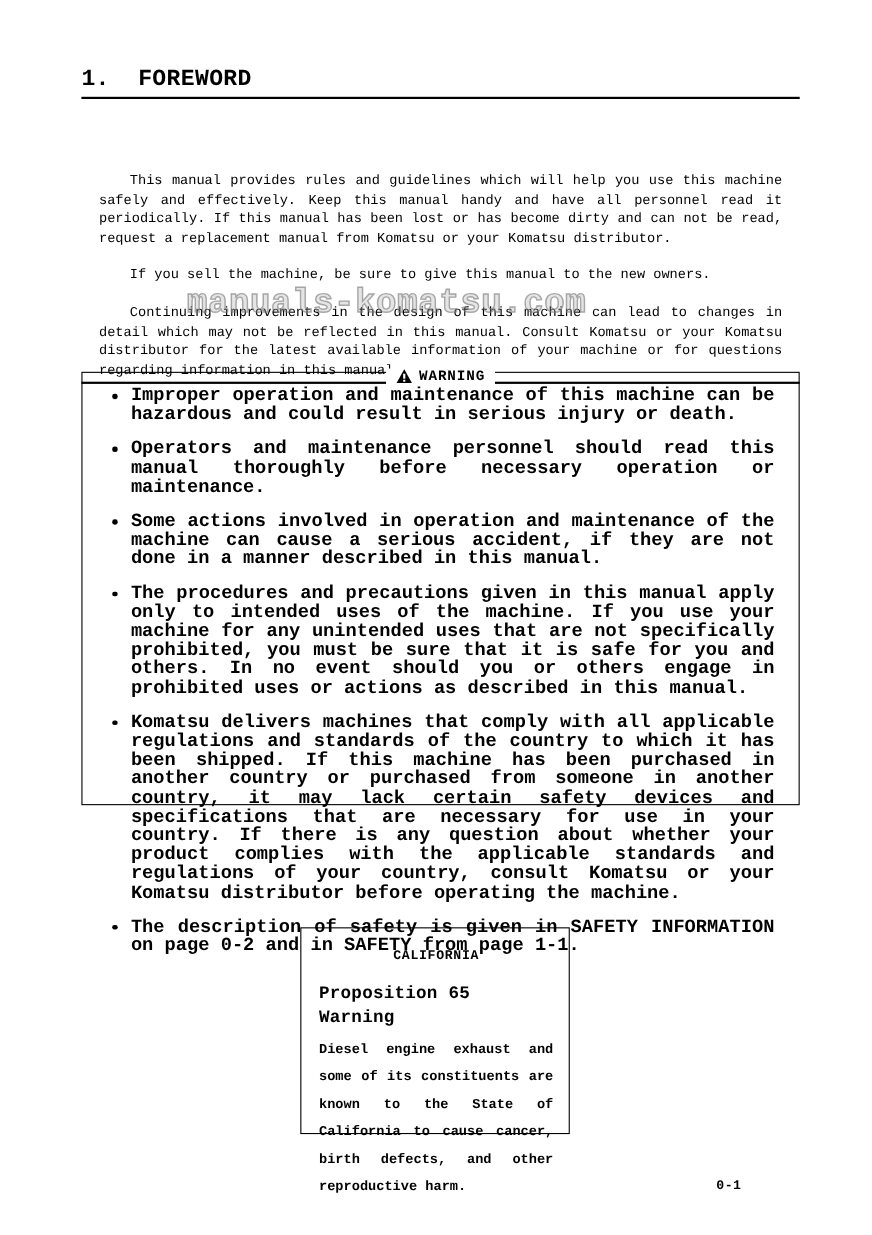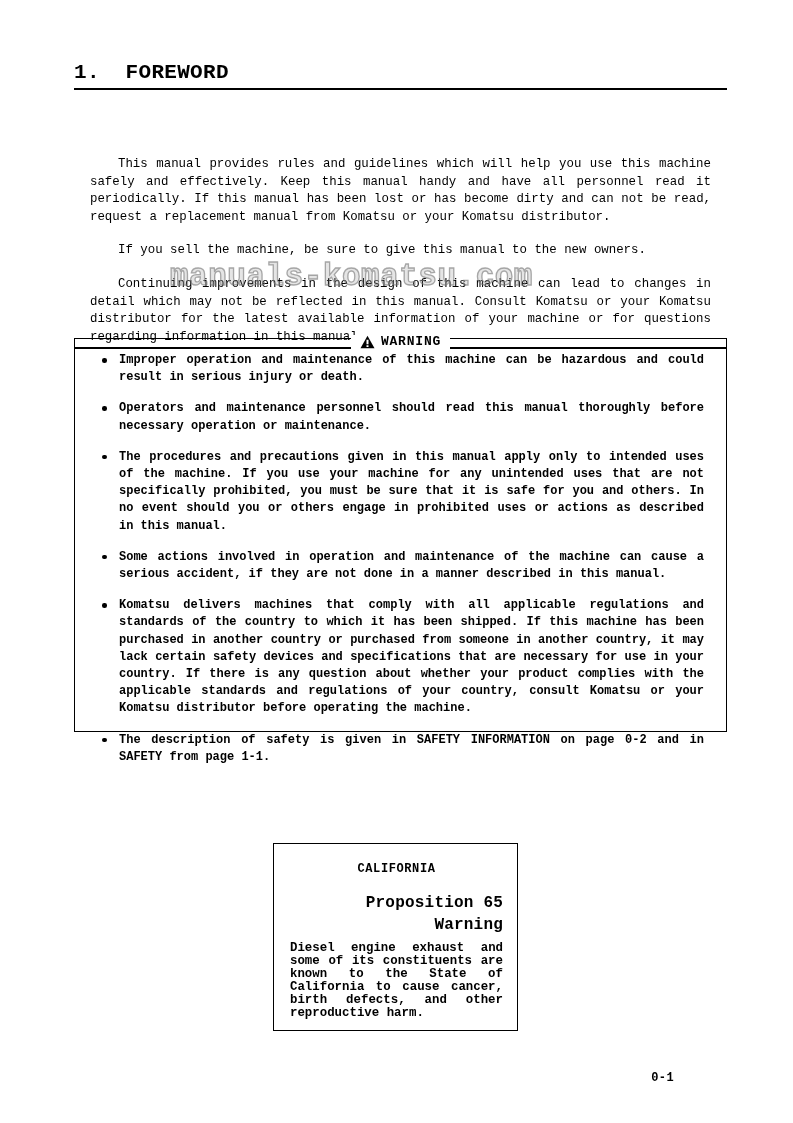--- a/index.html
+++ b/index.html
@@ -137,21 +137,21 @@
     box-sizing: border-box;
     padding: 13px 22px 10px 24px;
     margin: 0;
     list-style: none;
   }
 
   .warn-item {
     position: relative;
     padding-left: 20px;
     margin-bottom: 14px;
-    font-size: 12px;
+    font-size: 17px;
     line-height: 17.2px;
     font-weight: bold;
     text-align: justify;
   }
 
   .warn-item:last-child {
     margin-bottom: 0;
   }
 
   .warn-item .bullet {
@@ -184,32 +184,32 @@
   .ca-title {
     text-align: center;
     font-size: 12px;
     font-weight: bold;
     letter-spacing: 0.6px;
     line-height: 22px;
     margin-bottom: 12px;
   }
 
   .ca-subtitle {
-    text-align: right;
+    text-align: left;
     font-size: 16px;
     font-weight: bold;
     letter-spacing: 0.2px;
     line-height: 22px;
     margin-bottom: 6px;
   }
 
   .ca-body {
     font-size: 12.4px;
     font-weight: bold;
-    line-height: 13px;
+    line-height: 25px;
     text-align: justify;
   }
 
   
   .footer-page {
     position: absolute;
     right: 66px;
     bottom: 38px;
     font-size: 12px;
     font-weight: bold;
@@ -239,25 +239,25 @@
       <li class="warn-item">
         <span class="bullet"></span>
         <span class="txt">Improper operation and maintenance of this machine can be hazardous and could result in serious injury or death.</span>
       </li>
       <li class="warn-item">
         <span class="bullet"></span>
         <span class="txt">Operators and maintenance personnel should read this manual thoroughly before necessary operation or maintenance.</span>
       </li>
       <li class="warn-item">
         <span class="bullet"></span>
+        <span class="txt">Some actions involved in operation and maintenance of the machine can cause a serious accident, if they are not done in a manner described in this manual.</span>
+      </li>
+      <li class="warn-item">
+        <span class="bullet"></span>
         <span class="txt">The procedures and precautions given in this manual apply only to intended uses of the machine. If you use your machine for any unintended uses that are not specifically prohibited, you must be sure that it is safe for you and others. In no event should you or others engage in prohibited uses or actions as described in this manual.</span>
-      </li>
-      <li class="warn-item">
-        <span class="bullet"></span>
-        <span class="txt">Some actions involved in operation and maintenance of the machine can cause a serious accident, if they are not done in a manner described in this manual.</span>
       </li>
       <li class="warn-item">
         <span class="bullet"></span>
         <span class="txt">Komatsu delivers machines that comply with all applicable regulations and standards of the country to which it has been shipped. If this machine has been purchased in another country or purchased from someone in another country, it may lack certain safety devices and specifications that are necessary for use in your country. If there is any question about whether your product complies with the applicable standards and regulations of your country, consult Komatsu or your Komatsu distributor before operating the machine.</span>
       </li>
       <li class="warn-item">
         <span class="bullet"></span>
         <span class="txt">The description of safety is given in SAFETY INFORMATION on page 0-2 and in SAFETY from page 1-1.</span>
       </li>
     </ul>

